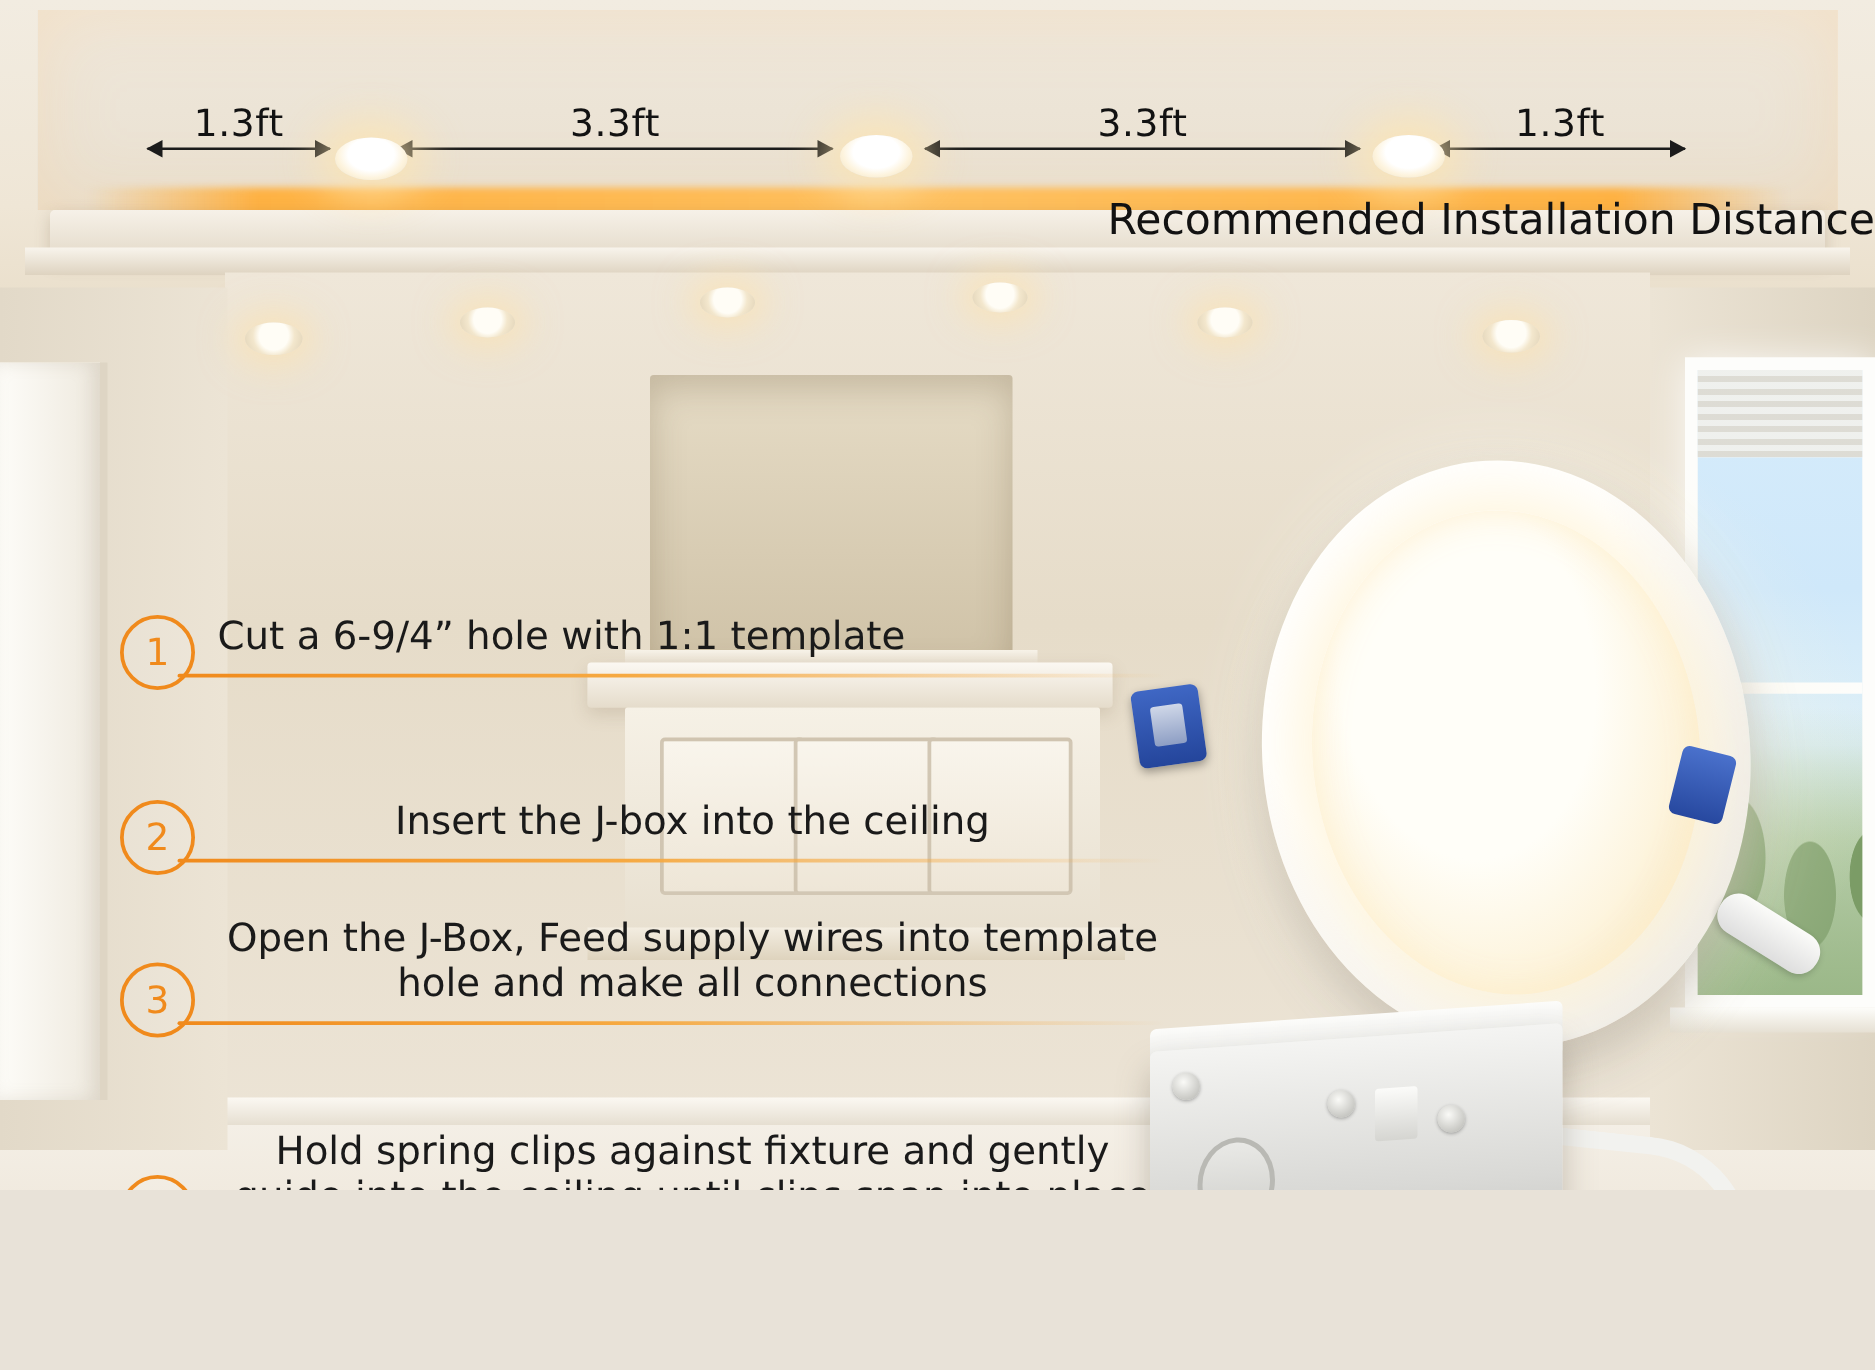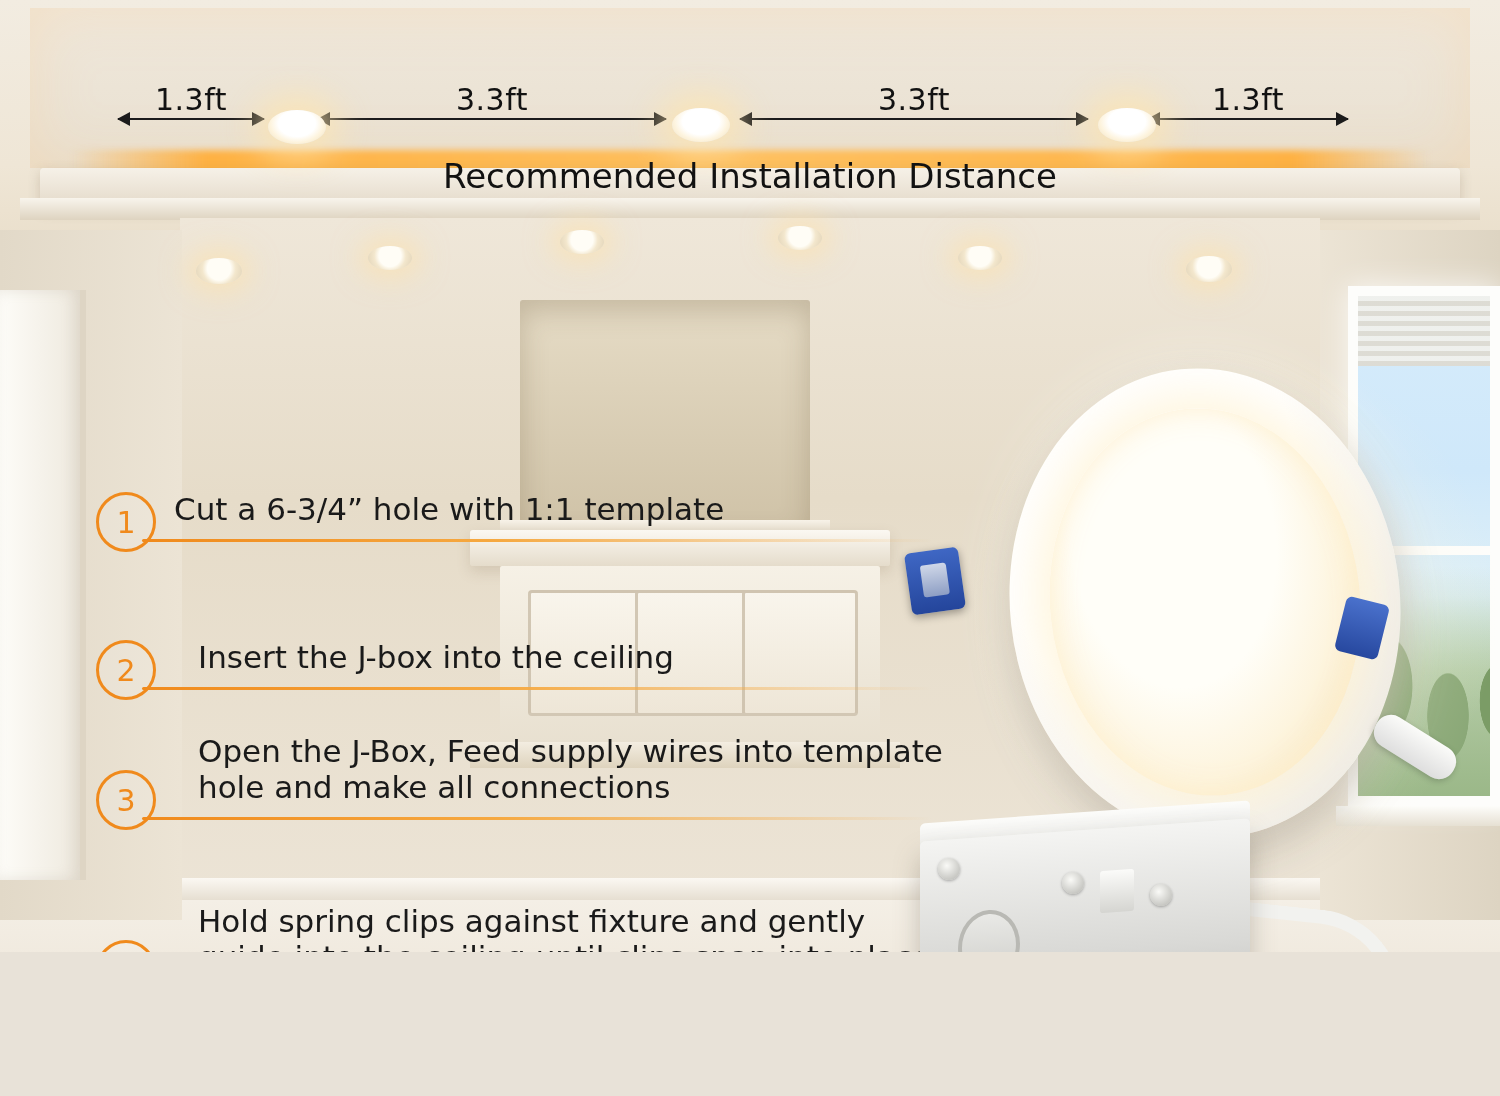--- a/index.html
+++ b/index.html
@@ -168,21 +168,21 @@
     font-size:30px;color:#121212;letter-spacing:.5px;
     font-family:"DejaVu Sans", sans-serif;
     text-align:center;
   }
   .ceiling-light{
     position:absolute;width:58px;height:34px;border-radius:50%;
     background:radial-gradient(ellipse at 50% 40%,#ffffff 0 45%,#fdf3dc 66%,#e8dcc0 100%);
     box-shadow:0 0 34px 14px rgba(255,230,175,.75);
   }
   .measure-title{
-    position:absolute;left:0;top:116px;width:1500px;text-align:center;
+    position:absolute;left:0;top:116px;width:1500px;text-align:right;
     font-size:34px;color:#121212;
     font-family:"DejaVu Sans", sans-serif;
   }
 
   
   .steps-title{
     position:absolute;left:152px;top:364px;
     font-size:55px;letter-spacing:1px;
     color:#f08a1c;
     font-family:"DejaVu Sans", sans-serif;
@@ -194,21 +194,21 @@
     border:3px solid #f08a1c;
     color:#f08a1c;font-size:30px;
     display:flex;align-items:center;justify-content:center;
     background:rgba(255,255,255,.12);
   }
   .step-text{
     position:absolute;left:78px;bottom:14px;width:760px;
     font-size:31px;color:#1a1a1a;line-height:1.16;
     font-family:"DejaVu Sans", sans-serif;
   }
-  .step-text.center{text-align:left;margin-left:24px;}
+  .step-text.center{text-align:center;}
   .step-rule{
     position:absolute;left:46px;bottom:0;width:790px;height:3px;
     background:linear-gradient(90deg,#f08a1c 0%,#f6a941 45%,rgba(246,169,65,0) 100%);
     border-radius:2px;
   }
 
   
   .product{position:absolute;left:900px;top:350px;width:600px;height:720px;}
   .disc-outer{
     position:absolute;left:110px;top:18px;width:390px;height:470px;
@@ -355,21 +355,21 @@
         <div class="ceiling-light" style="left: 268px; top: 70px;"></div>
         <div class="ceiling-light" style="left: 672px; top: 68px;"></div>
         <div class="ceiling-light" style="left: 1098px; top: 68px;"></div>
       </div>
     <div class="measure-title">Recommended Installation Distance</div>
   </div>
 
   <div id="steps-list">
       <div class="step" style="top: 452px; height: 90px;">
         <div class="step-num">1</div>
-        <div class="step-text">Cut a 6-3/4” hole with 1:1 template</div>
+        <div class="step-text">Cut a 6-9/4” hole with 1:1 template</div>
         <div class="step-rule"></div>
       </div>
       <div class="step" style="top: 600px; height: 90px;">
         <div class="step-num">2</div>
         <div class="step-text center">Insert the J-box into the ceiling</div>
         <div class="step-rule"></div>
       </div>
       <div class="step" style="top: 730px; height: 90px;">
         <div class="step-num">3</div>
         <div class="step-text center">Open the J-Box, Feed supply wires into template hole and make all connections</div>

